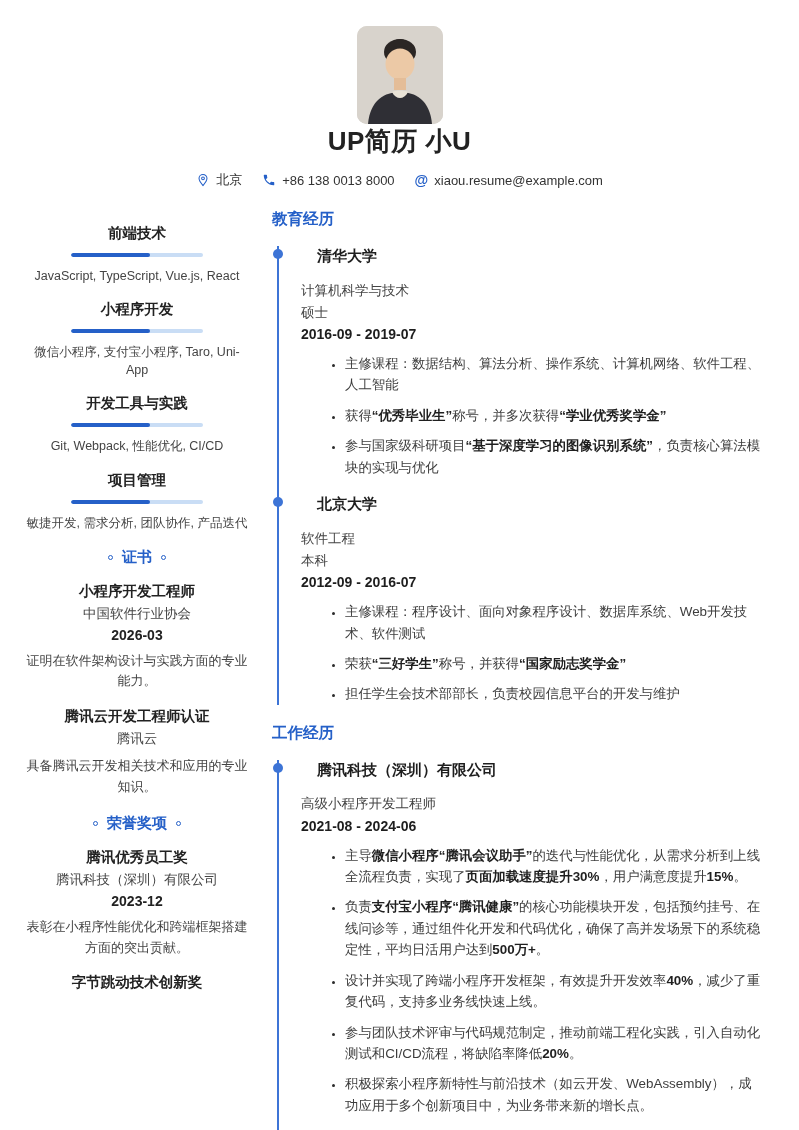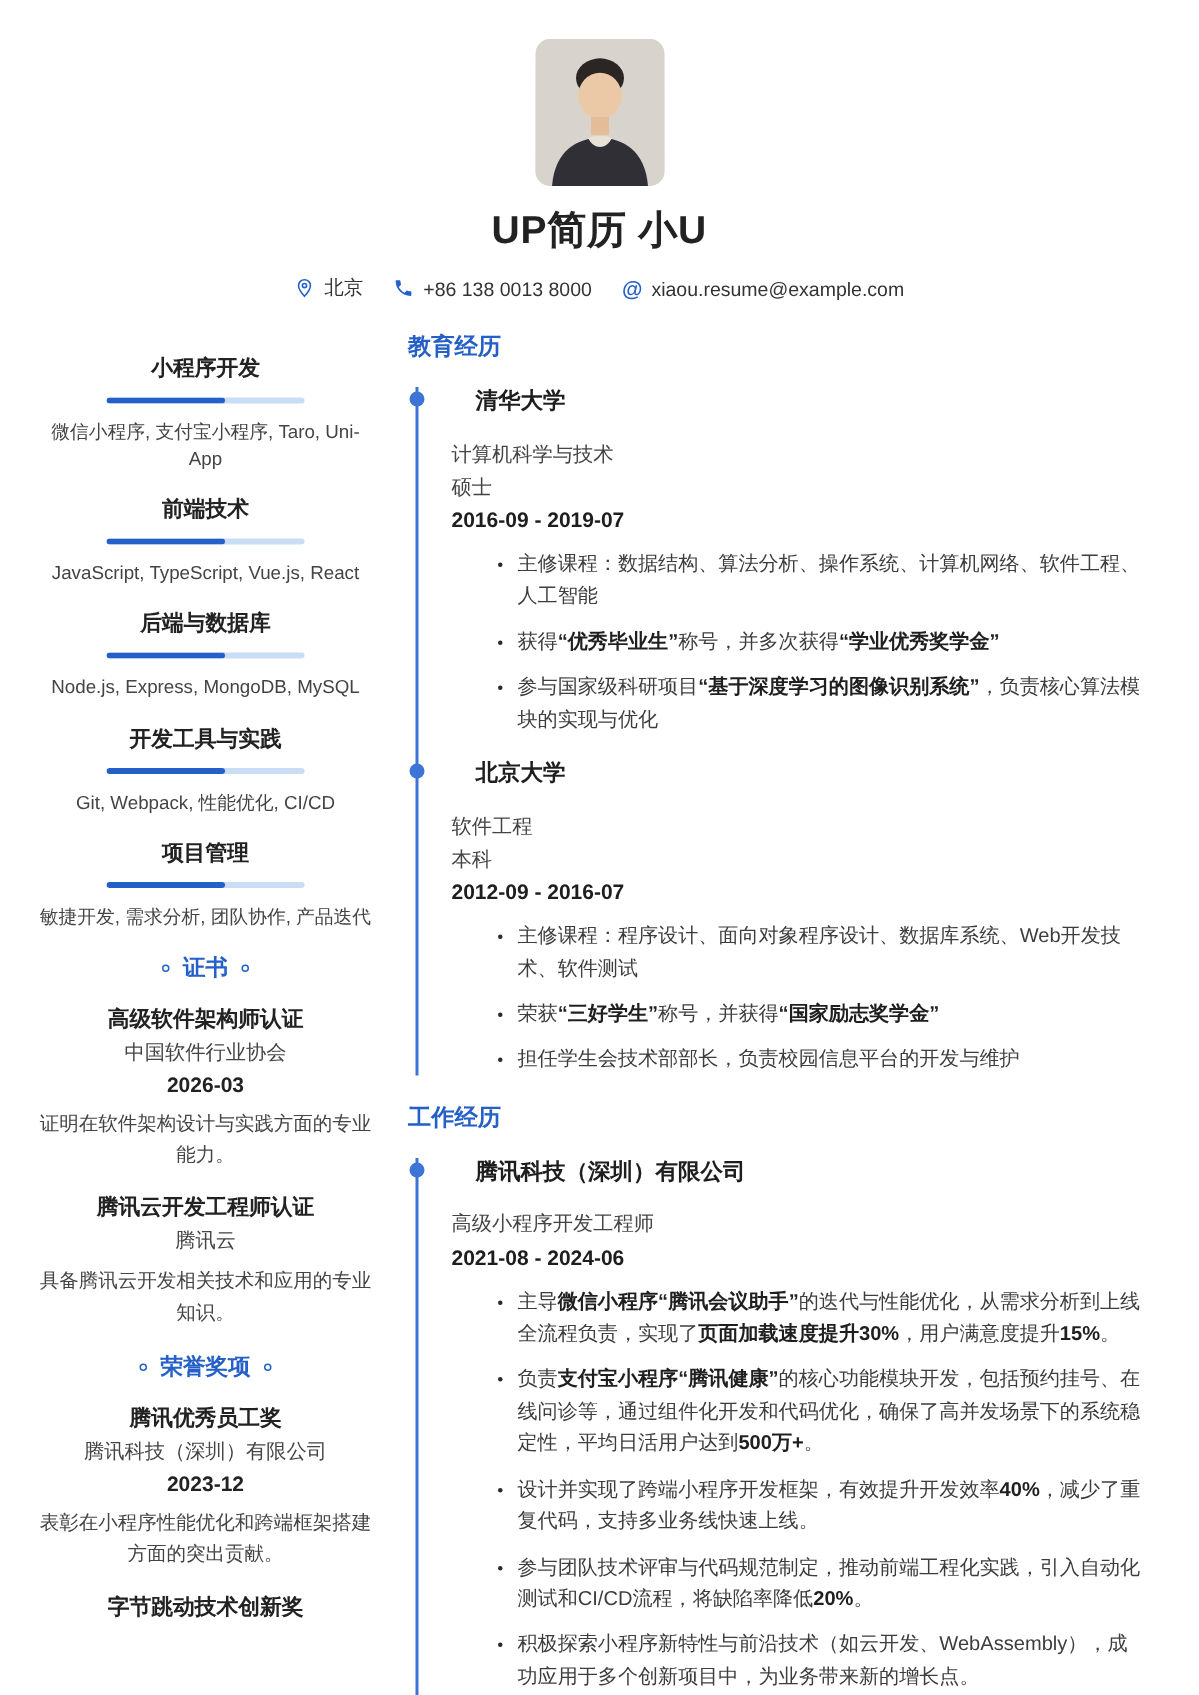--- a/index.html
+++ b/index.html
@@ -16,21 +16,21 @@
     font-family:"Liberation Sans","DejaVu Sans",sans-serif;
     -webkit-font-smoothing:antialiased;
   }
   .page{padding-top:26px;}
   
   .header{text-align:center;}
   .photo{
     width:86px;height:98px;border-radius:10px;margin:0 auto;overflow:hidden;
     background:linear-gradient(#dedad4,#cdc7c0);
   }
-  .name{margin-top:12px;font-size:26px;font-weight:700;color:#222;letter-spacing:.5px;}
+  .name{font-size:26px;font-weight:700;color:#222;letter-spacing:.5px;}
   .contact{
     margin-top:12px;display:flex;justify-content:center;align-items:center;gap:20px;
     font-size:13px;color:#333;
   }
   .citem{display:inline-flex;align-items:center;gap:6px;}
   .at{color:var(--accent);font-weight:700;font-size:14px;}
   
   .columns{display:flex;gap:22px;padding:0 24px;margin-top:20px;}
   .sidebar{width:226px;flex:none;text-align:center;}
   .main{flex:1;min-width:0;}
@@ -101,42 +101,35 @@
     </div>
   </div>
 
   <div class="columns">
 
     <aside class="sidebar">
 
       <div>
 
           <div>
+            <div class="skname">前端技术</div>
+            <div class="bar">
+              <div class="fill" style="width: 60%;"></div>
+            </div>
+            <div class="skdetail">JavaScript, TypeScript, Vue.js, React</div>
+          </div>
+
+          <div>
             <div class="skname">小程序开发</div>
             <div class="bar">
               <div class="fill" style="width: 60%;"></div>
             </div>
             <div class="skdetail">微信小程序, 支付宝小程序, Taro, Uni-App</div>
           </div>
 
-          <div>
-            <div class="skname">前端技术</div>
-            <div class="bar">
-              <div class="fill" style="width: 60%;"></div>
-            </div>
-            <div class="skdetail">JavaScript, TypeScript, Vue.js, React</div>
-          </div>
-
-          <div>
-            <div class="skname">后端与数据库</div>
-            <div class="bar">
-              <div class="fill" style="width: 60%;"></div>
-            </div>
-            <div class="skdetail">Node.js, Express, MongoDB, MySQL</div>
-          </div>
 
           <div>
             <div class="skname">开发工具与实践</div>
             <div class="bar">
               <div class="fill" style="width: 60%;"></div>
             </div>
             <div class="skdetail">Git, Webpack, 性能优化, CI/CD</div>
           </div>
 
           <div>
@@ -150,21 +143,21 @@
       </div>
 
       <div>
         <div class="stitle">
           <span class="ring"></span>
           <span>证书</span>
           <span class="ring"></span>
         </div>
 
           <div>
-            <div class="iname">高级软件架构师认证</div>
+            <div class="iname">小程序开发工程师</div>
             <div class="iorg">中国软件行业协会</div>
             <div class="idate">2026-03</div>
             <div class="idesc">证明在软件架构设计与实践方面的专业能力。</div>
           </div>
 
           <div>
             <div class="iname">腾讯云开发工程师认证</div>
             <div class="iorg">腾讯云</div>
             <div class="idesc">具备腾讯云开发相关技术和应用的专业知识。</div>
           </div>

